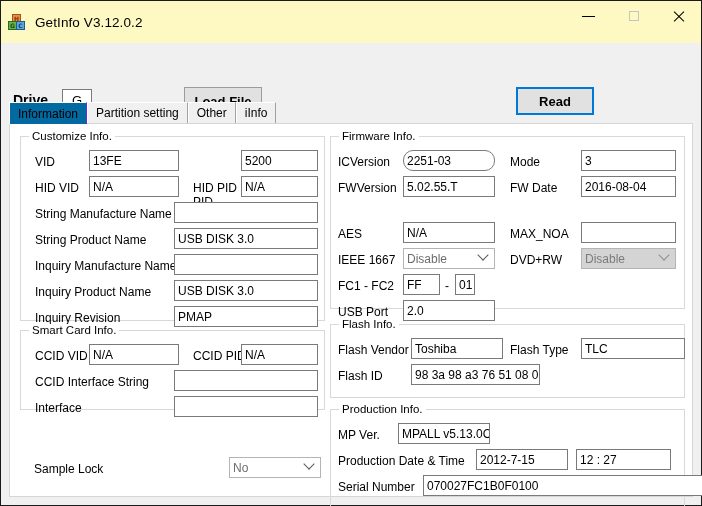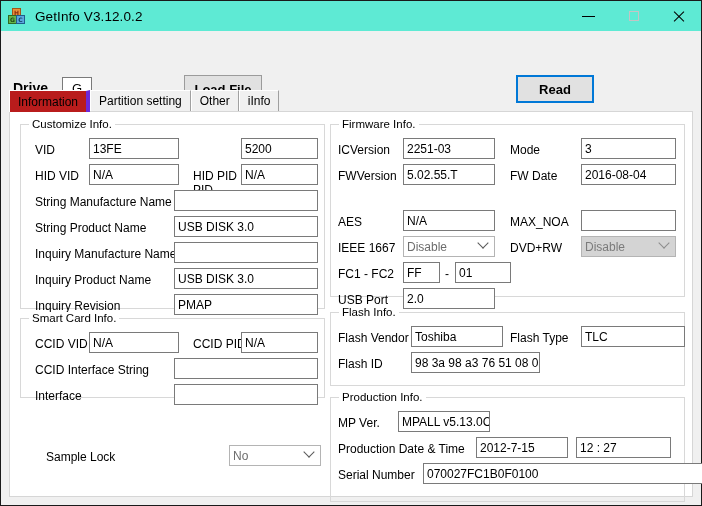--- a/index.html
+++ b/index.html
@@ -24,22 +24,22 @@
     height: 506px;
     box-sizing: border-box;
     border: 1px solid #1a1a1a;
     background: #f0f0f0;
     display: flex;
     flex-direction: column;
   }
 
   
   #titlebar {
-    height: 30px;
-    background: #5eead4;
+    height: 42px;
+    background: #fef9c3;
     display: flex;
     align-items: center;
     flex: 0 0 auto;
     position: relative;
   }
   #app-icon {
     width: 18px; height: 18px;
     margin-left: 7px;
     position: relative;
     flex: 0 0 auto;
@@ -153,22 +153,22 @@
     display: flex;
     align-items: center;
     font-size: 12px;
     background: #f0f0f0;
     border-left: 1px solid #ffffff;
     border-right: 1px solid #a0a0a0;
     border-top: 1px solid #ffffff;
     color: #000;
   }
   .tab.active {
-    background: #b91c1c;
-    border-right: 4px solid #6d28d9;
+    background: #0369a1;
+    border-right: 1px solid #6d28d9;
     border-left: 1px solid #ffffff;
     border-top: 1px solid #ffffff;
     height: 22px;
     margin-bottom: -1px;
     position: relative;
     z-index: 3;
     text-align: right;
   }
 
   
@@ -342,31 +342,31 @@
       <div class="lbl" style="left:172px; top:18px;">CCID PID</div>
       <div class="tbox" style="left:220px; top:13px; width:77px;">N/A</div>
 
       <div class="lbl" style="left:14px; top:44px;">CCID Interface String</div>
       <div class="tbox" style="left:153px; top:39px; width:144px;"></div>
 
       <div class="lbl" style="left:14px; top:70px;">Interface</div>
       <div class="tbox" style="left:153px; top:65px; width:144px;"></div>
     </div>
 
-    <div class="lbl" style="left:24px; top:338px;margin-left:12px;">Sample Lock</div>
+    <div class="lbl" style="left:24px; top:338px;">Sample Lock</div>
     <div class="combo" style="left:219px; top:333px; width:92px;">
       <span>No</span>
       <span class="arrow"></span>
     </div>
 
     <div class="groupbox" style="left:320px; top:12px; width:355px; height:173px;padding-left:28px;">
       <div class="gb-title">Firmware Info.</div>
 
       <div class="lbl" style="left:7px; top:18px;">ICVersion</div>
-      <div class="tbox" style="left:72px; top:13px; width:92px;">2251-03</div>
+      <div class="tbox" style="left:72px; top:13px; width:92px;border-radius:10px;">2251-03</div>
       <div class="lbl" style="left:179px; top:18px;">Mode</div>
       <div class="tbox" style="left:250px; top:13px; width:95px;">3</div>
 
       <div class="lbl" style="left:7px; top:44px;">FWVersion</div>
       <div class="tbox" style="left:72px; top:39px; width:92px;">5.02.55.T</div>
       <div class="lbl" style="left:179px; top:44px;">FW Date</div>
       <div class="tbox" style="left:250px; top:39px; width:95px;">2016-08-04</div>
 
       <div class="lbl" style="left:7px; top:90px;">AES</div>
       <div class="tbox" style="left:72px; top:85px; width:92px;">N/A</div>
@@ -380,21 +380,21 @@
       </div>
       <div class="lbl" style="left:179px; top:116px;">DVD+RW</div>
       <div class="combo disabled" style="left:250px; top:111px; width:95px;">
         <span>Disable</span>
         <span class="arrow"></span>
       </div>
 
       <div class="lbl" style="left:7px; top:142px;">FC1 - FC2</div>
       <div class="tbox" style="left:72px; top:137px; width:37px;">FF</div>
       <div class="dash" style="left:114px; top:142px;">-</div>
-      <div class="tbox" style="left:124px; top:137px; width:56px;">01</div>
+      <div class="tbox" style="left:124px; top:137px; width:20px;">01</div>
 
       <div class="lbl" style="left:7px; top:168px;">USB Port</div>
       <div class="tbox" style="left:72px; top:163px; width:92px;">2.0</div>
     </div>
 
     <div class="groupbox" style="left:320px; top:200px; width:355px; height:74px;">
       <div class="gb-title">Flash Info.</div>
 
       <div class="lbl" style="left:7px; top:18px;">Flash Vendor</div>
       <div class="tbox" style="left:80px; top:13px; width:92px;">Toshiba</div>

